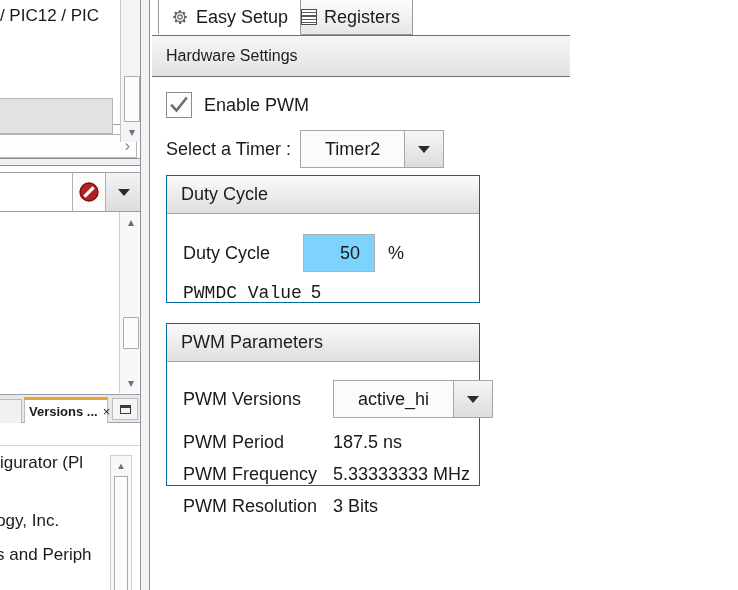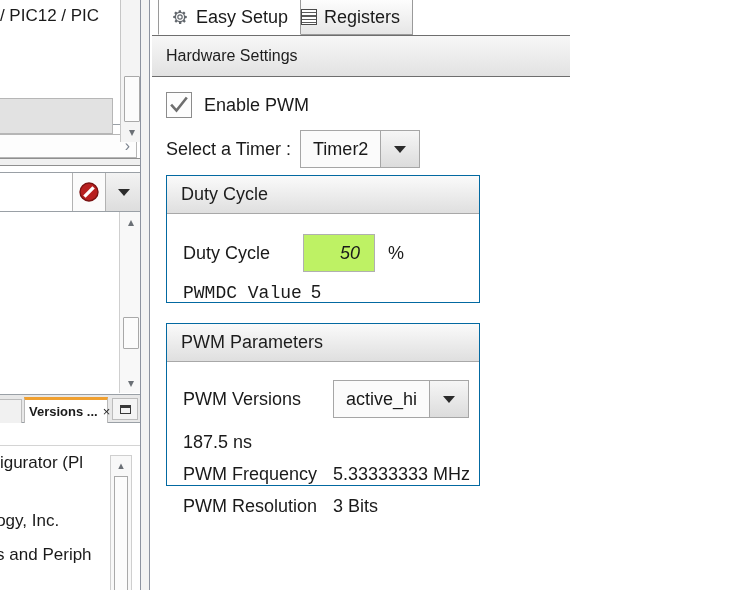--- a/index.html
+++ b/index.html
@@ -181,21 +181,21 @@
   .check-svg { width: 20px; height: 20px; }
   .enable-label { font-size: 18px; color: #1a1a1a; }
 
   
   .timer-row { position: absolute; left: 14px; top: 130px; display: flex; align-items: center; }
   .timer-label { font-size: 18px; color: #1a1a1a; margin-right: 9px; }
   .combo { display: flex; height: 38px; }
   .combo-field {
     background: #fbfbfb; border: 1px solid #a6a6a6; border-right: none;
     display: flex; align-items: center; justify-content: center;
-    font-size: 18px; color: #1a1a1a; padding: 0 12px;
+    font-size: 18px; color: #1a1a1a; padding: 0 24px;
   }
   .combo-btn {
     width: 40px; background: linear-gradient(#f6f6f6, #dcdcdc);
     border: 1px solid #a6a6a6;
     display: flex; align-items: center; justify-content: center;
   }
 
   
   .group { position: absolute; left: 14px; width: 314px; border: 1px solid #0369a1; background: #ffffff; }
   .group-title {
@@ -207,23 +207,23 @@
   .group-body { position: relative; }
 
   #group-duty { top: 175px; height: 128px; }
   #group-params { top: 323px; height: 163px; }
 
   .row { position: absolute; display: flex; align-items: center; }
   .lbl { font-size: 18px; color: #1a1a1a; }
   .val { font-size: 18px; color: #1a1a1a; }
 
   .num-input {
-    width: 72px; height: 38px; background: #bef264; border: 1px solid #b0b0b0;
+    width: 72px; height: 38px; background: #7dd3fc; border: 1px solid #b0b0b0;
     display: flex; align-items: center; justify-content: flex-end; padding-right: 14px;
-    font-size: 18px; color: #1a1a1a; font-style: italic;
+    font-size: 18px; color: #1a1a1a;
   }
   .pct { font-size: 18px; color: #1a1a1a; margin-left: 13px; }
 </style>
 </head>
 <body>
 
 <div class="screen">
 
   <div class="left-col">
 
@@ -352,20 +352,21 @@
           <span class="lbl" style="width:150px;">PWM Versions</span>
           <span class="combo">
             <span class="combo-field">active_hi</span>
             <span class="combo-btn">
               <span class="tri-down"></span>
             </span>
           </span>
         </div>
 
         <div class="row" style="left:16px; top:70px;">
+          <span class="lbl" style="width:150px;">PWM Period</span>
           <span class="val">187.5 ns</span>
         </div>
 
         <div class="row" style="left:16px; top:102px;align-items:center;">
           <span class="lbl" style="width:150px;">PWM Frequency</span>
           <span class="val">5.33333333 MHz</span>
         </div>
 
         <div class="row" style="left:16px; top:134px;">
           <span class="lbl" style="width:150px;">PWM Resolution</span>

